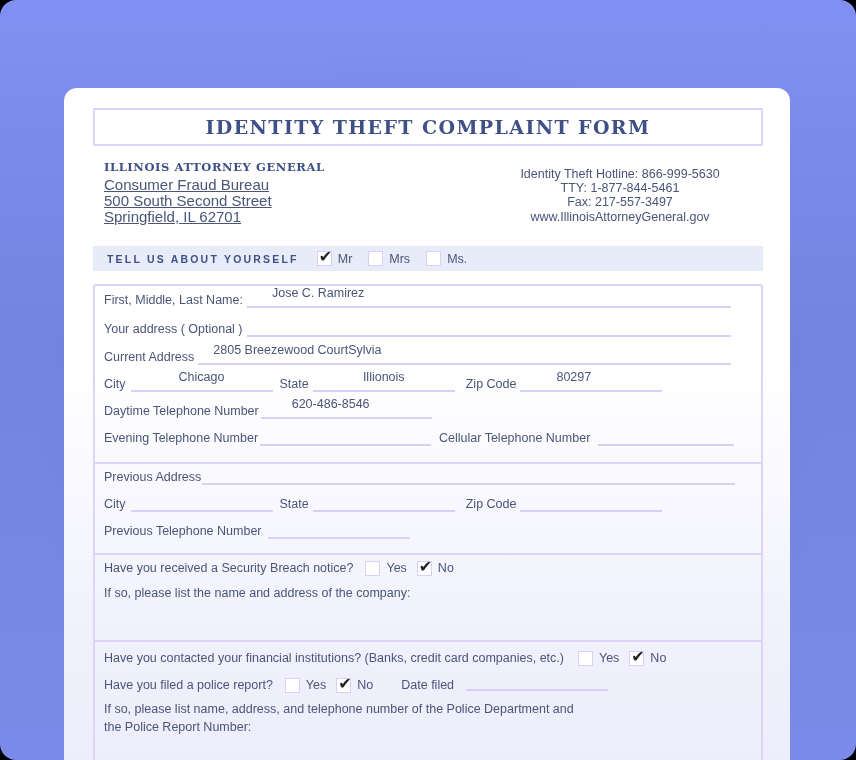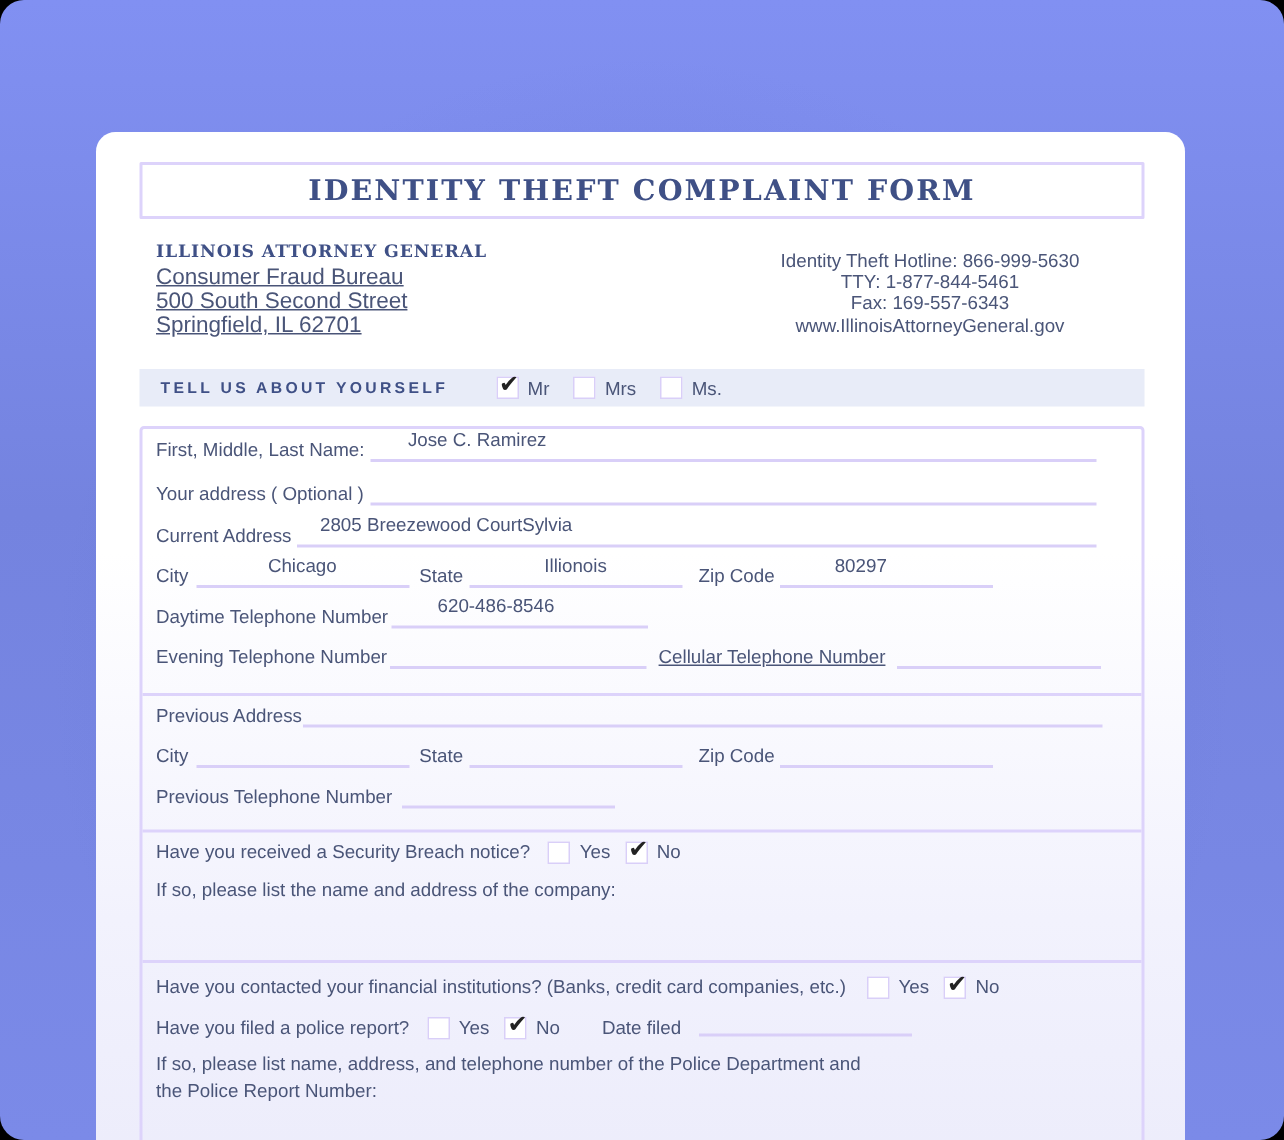--- a/index.html
+++ b/index.html
@@ -45,21 +45,21 @@
   .agency-line.gap { margin-top: 0; }
 
   .contact { position: absolute; left: 426px; top: 79px; width: 260px; text-align: center; }
   .contact-line { display: block; font-size: 12.5px; line-height: 14.2px; color: #4a5578; }
 
   .section-band {
     position: absolute; left: 29px; top: 158px; width: 670px; height: 25px;
     background: #e8ecf8; display: flex; align-items: center; padding-left: 14px;
   }
   .section-label {
-    font-weight: bold; font-size: 10.5px; letter-spacing: 2.2px; color: #3f5086; margin-right: 32px;
+    font-weight: bold; font-size: 10.5px; letter-spacing: 2.2px; color: #3f5086; margin-right: 18px;
   }
 
   .cb-group { display: inline-flex; align-items: center; margin-right: 16px; }
   .checkbox {
     width: 15px; height: 15px; border: 1.5px solid #d9cff8; background: #fff;
     position: relative; display: inline-block; margin-right: 6px;
   }
   .checkbox.checked::after {
     content: "\2714"; position: absolute; left: 1px; top: -5px; font-size: 16px; color: #222; line-height: 20px;
   }
@@ -100,21 +100,21 @@
   <div class="agency">
     <span class="agency-name">ILLINOIS ATTORNEY GENERAL</span>
     <span class="agency-line">Consumer Fraud Bureau</span>
     <span class="agency-line gap">500 South Second Street</span>
     <span class="agency-line">Springfield, IL 62701</span>
   </div>
 
   <div class="contact">
     <span class="contact-line">Identity Theft Hotline: 866-999-5630</span>
     <span class="contact-line">TTY: 1-877-844-5461</span>
-    <span class="contact-line">Fax: 169-557-6343</span>
+    <span class="contact-line">Fax: 217-557-3497</span>
     <span class="contact-line">www.IllinoisAttorneyGeneral.gov</span>
   </div>
 
   <div class="section-band">
     <span class="section-label">TELL US ABOUT YOURSELF</span>
     <span class="cb-group">
       <span class="checkbox checked"></span>
       <span class="cb-label">Mr</span>
     </span>
     <span class="cb-group">
@@ -170,21 +170,21 @@
       <span class="field" style="width:171px; margin-left:2px;">
         <span class="val" style="left:31px;">620-486-8546</span>
       </span>
     </div>
 
     <div class="row" style="top:140px;">
       <span class="lbl">Evening Telephone Number</span>
       <span class="field" style="width:171px; margin-left:2px;">
         <span class="val"></span>
       </span>
-      <span class="lbl" style="margin-left:8px;text-decoration:underline;">Cellular Telephone Number</span>
+      <span class="lbl" style="margin-left:8px;">Cellular Telephone Number</span>
       <span class="field" style="width:136px; margin-left:8px;">
         <span class="val"></span>
       </span>
     </div>
 
     <div class="divider" style="top:176px;"></div>
 
     <div class="row" style="top:179px;">
       <span class="lbl">Previous Address</span>
       <span class="field" style="width:533px; margin-left:1px;">

